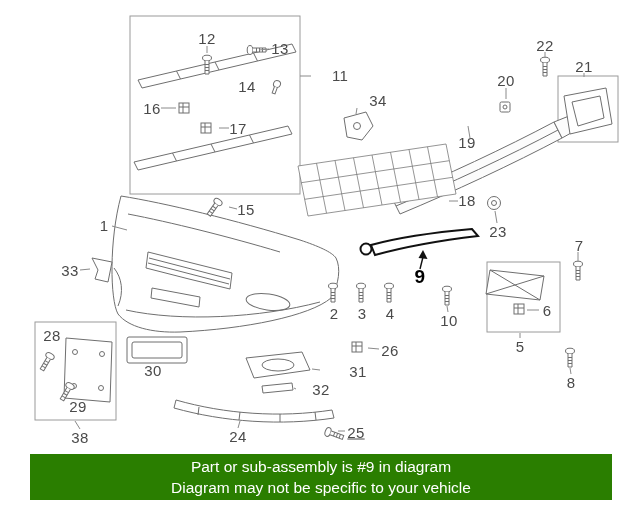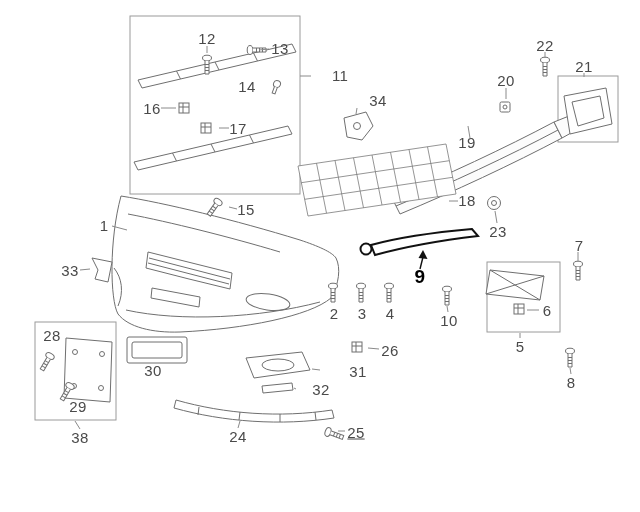--- a/index.html
+++ b/index.html
@@ -221,14 +221,18 @@
       <div class="callout" style="left: 80px; top: 437px;">38</div>
       <div class="callout" style="left: 52px; top: 335px;">28</div>
       <div class="callout" style="left: 78px; top: 406px;">29</div>
       <div class="callout" style="left: 153px; top: 370px;">30</div>
       <div class="callout" style="left: 330px; top: 371px; margin-left: 28px;">31</div>
       <div class="callout" style="left: 321px; top: 389px;">32</div>
       <div class="callout" style="left: 70px; top: 270px;">33</div>
       <div class="callout" style="left: 378px; top: 100px;">34</div>
     </div>
 
+  <div class="banner" style="background: rgb(42, 126, 0); color: rgb(255, 255, 255);">
+    <div>Part or sub-assembly is #9 in diagram</div>
+    <div>Diagram may not be specific to your vehicle</div>
+  </div>
 
 </div>
 
 </body></html>

